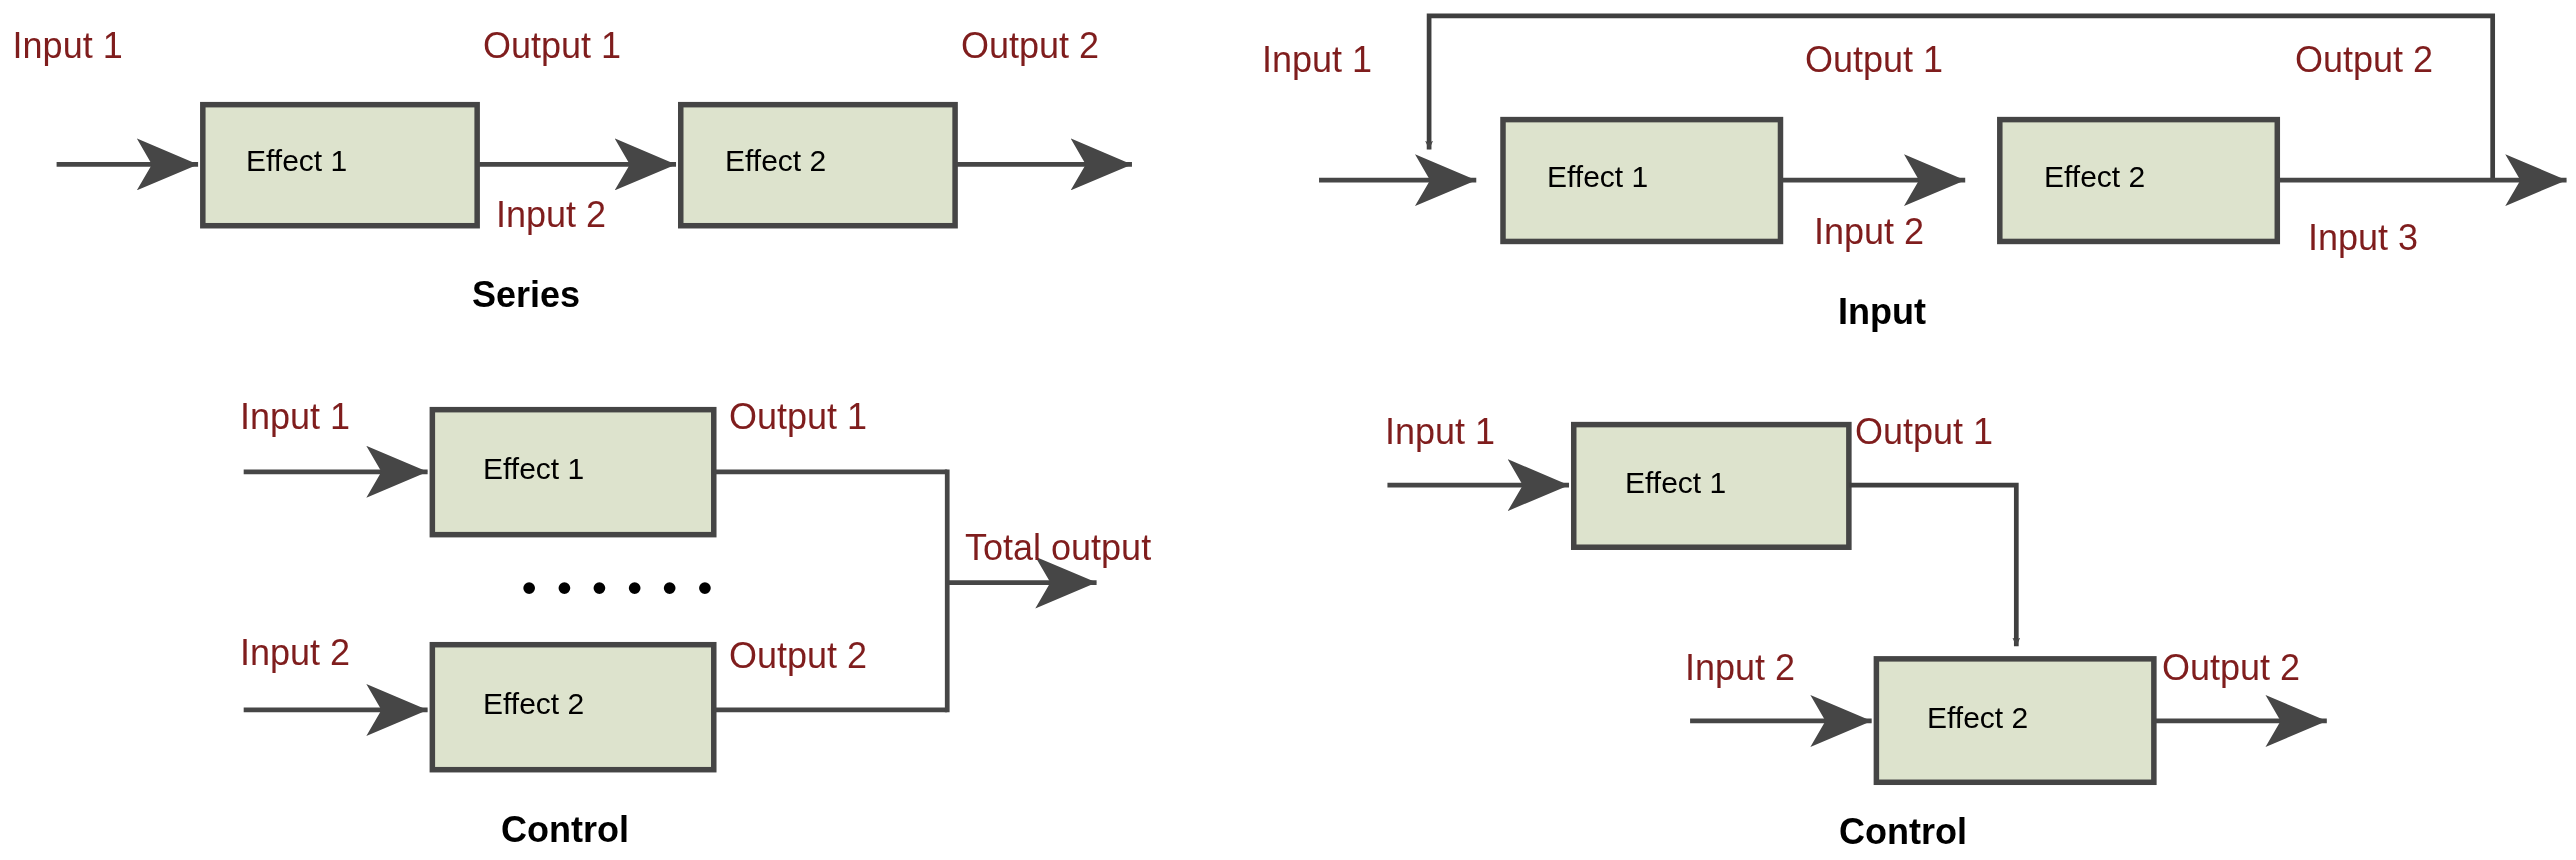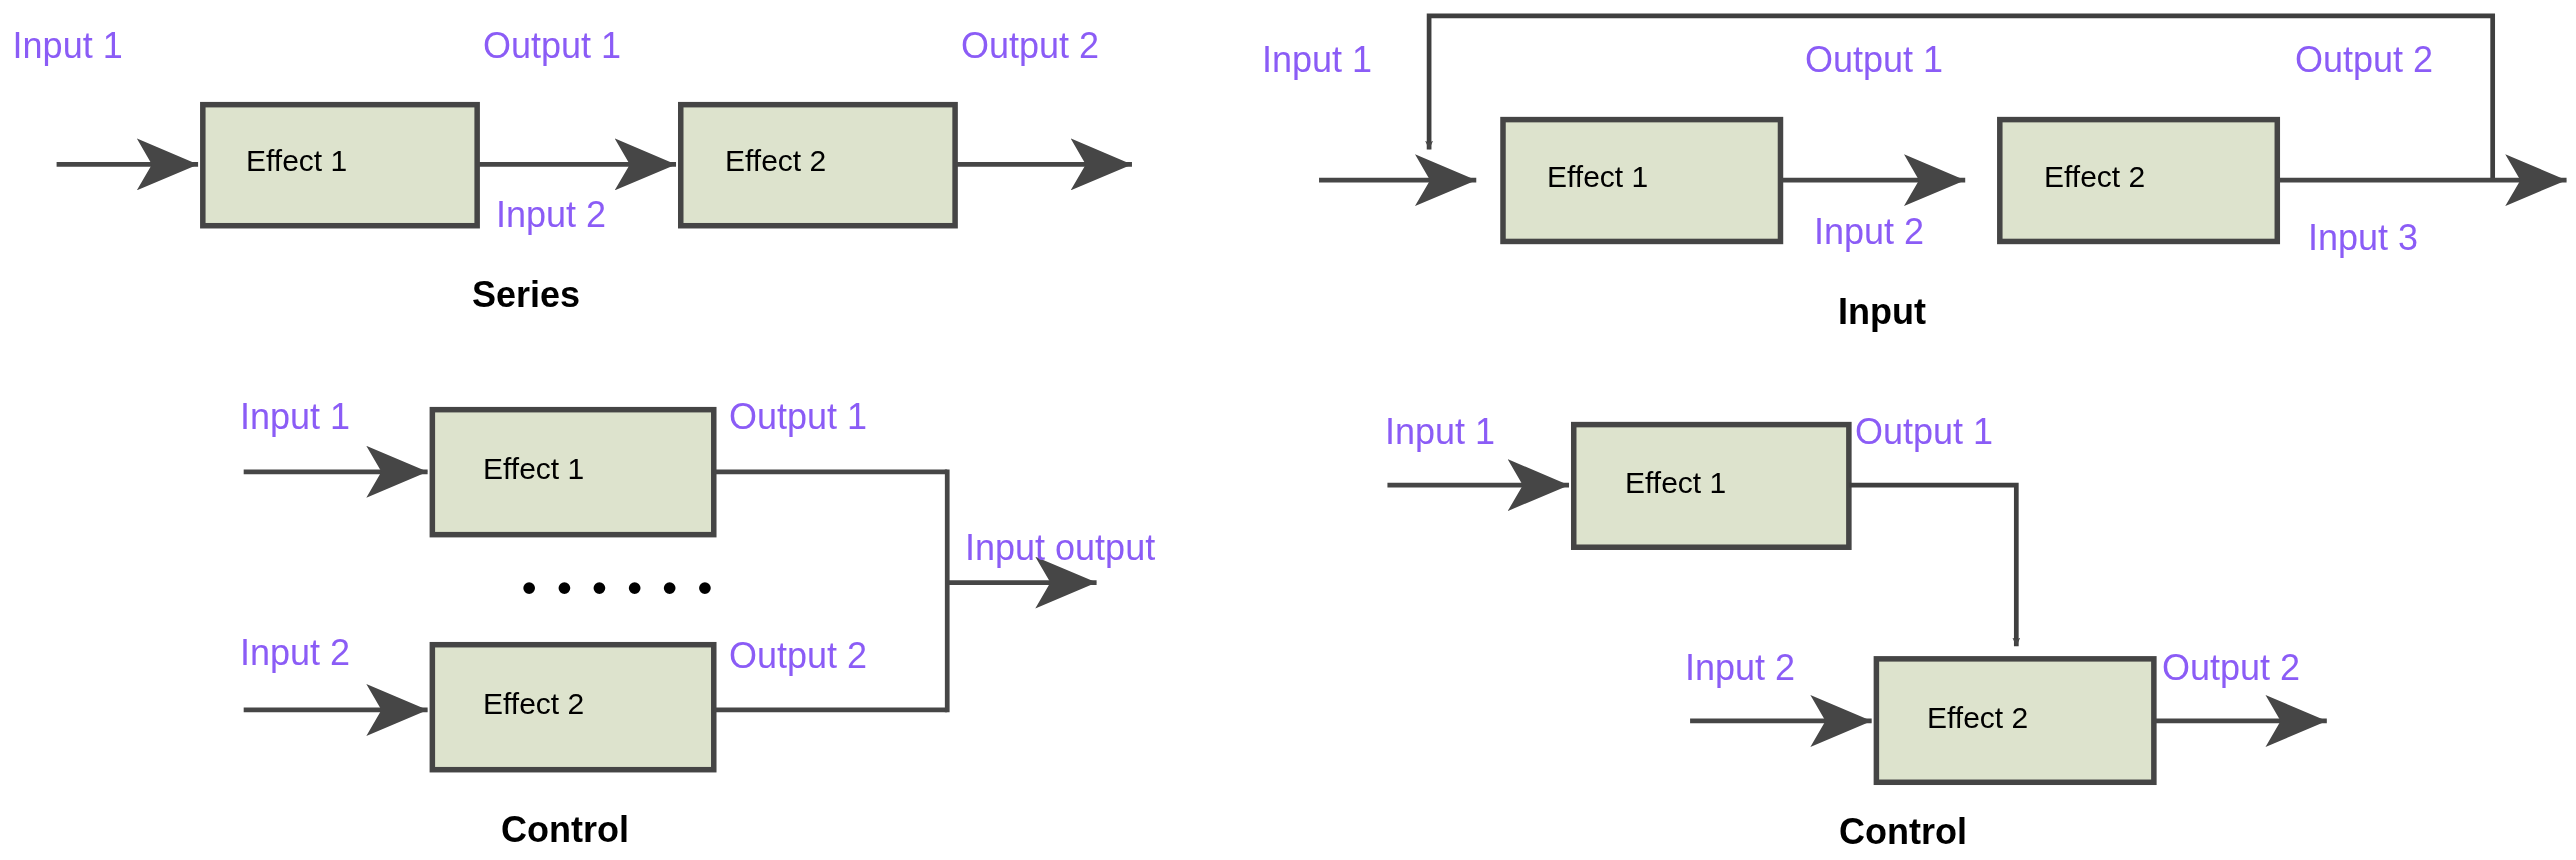--- a/index.html
+++ b/index.html
@@ -1,20 +1,20 @@
 <!DOCTYPE html>
 <html style="font-size:12.6px"><head>
 <meta charset="utf-8">
 <style>
   html,body{margin:0;padding:0;background:#ffffff;}
   body{width:2576px;height:861px;position:relative;overflow:hidden;
        font-family:"Liberation Sans", sans-serif;}
   #stage{position:absolute;left:0;top:0;width:2576px;height:861px;}
   svg.layer{position:absolute;left:0;top:0;width:2576px;height:861px;overflow:visible;}
-  .lbl{position:absolute;color:#8b5cf6;font-family:"Liberation Sans", sans-serif;
+  .lbl{position:absolute;color:#7f1d1d;font-family:"Liberation Sans", sans-serif;
        font-size:36px;line-height:1;white-space:nowrap;}
   .boxtext{position:absolute;color:#000;font-family:"Liberation Sans", sans-serif;
        font-size:30px;line-height:1;white-space:nowrap;}
   .caption{position:absolute;color:#000;font-family:"Liberation Sans", sans-serif;
        font-size:36px;font-weight:bold;line-height:1;white-space:nowrap;}
   .dots{position:absolute;color:#000;font-family:"Liberation Sans", sans-serif;
        font-size:41px;font-weight:bold;letter-spacing:4.7px;line-height:1;white-space:nowrap;}
 </style>
 </head>
 <body>
@@ -90,21 +90,21 @@
   <div class="lbl" style="left:2295px;top:42px;">Output 2</div>
   <div class="lbl" style="left:2308px;top:214px;margin-top:6px;">Input 3</div>
   <div class="caption" style="left:1838px;top:294px;">Input</div>
 
   <div class="boxtext" style="left:483px;top:454px;">Effect 1</div>
   <div class="boxtext" style="left:483px;top:689px;">Effect 2</div>
   <div class="lbl" style="left:240px;top:399px;">Input 1</div>
   <div class="lbl" style="left:729px;top:399px;">Output 1</div>
   <div class="lbl" style="left:240px;top:635px;">Input 2</div>
   <div class="lbl" style="left:729px;top:638px;">Output 2</div>
-  <div class="lbl" style="left:965px;top:530px;">Input output</div>
+  <div class="lbl" style="left:965px;top:530px;">Total output</div>
   <div class="dots" style="left:522px;top:568px;">• • • • • •</div>
   <div class="caption" style="left:501px;top:812px;">Control</div>
 
   <div class="boxtext" style="left:1625px;top:468px;">Effect 1</div>
   <div class="boxtext" style="left:1927px;top:703px;">Effect 2</div>
   <div class="lbl" style="left:1385px;top:414px;">Input 1</div>
   <div class="lbl" style="left:1855px;top:414px;">Output 1</div>
   <div class="lbl" style="left:1685px;top:650px;">Input 2</div>
   <div class="lbl" style="left:2162px;top:650px;">Output 2</div>
   <div class="caption" style="left:1839px;top:814px;text-align:right;">Control</div>

